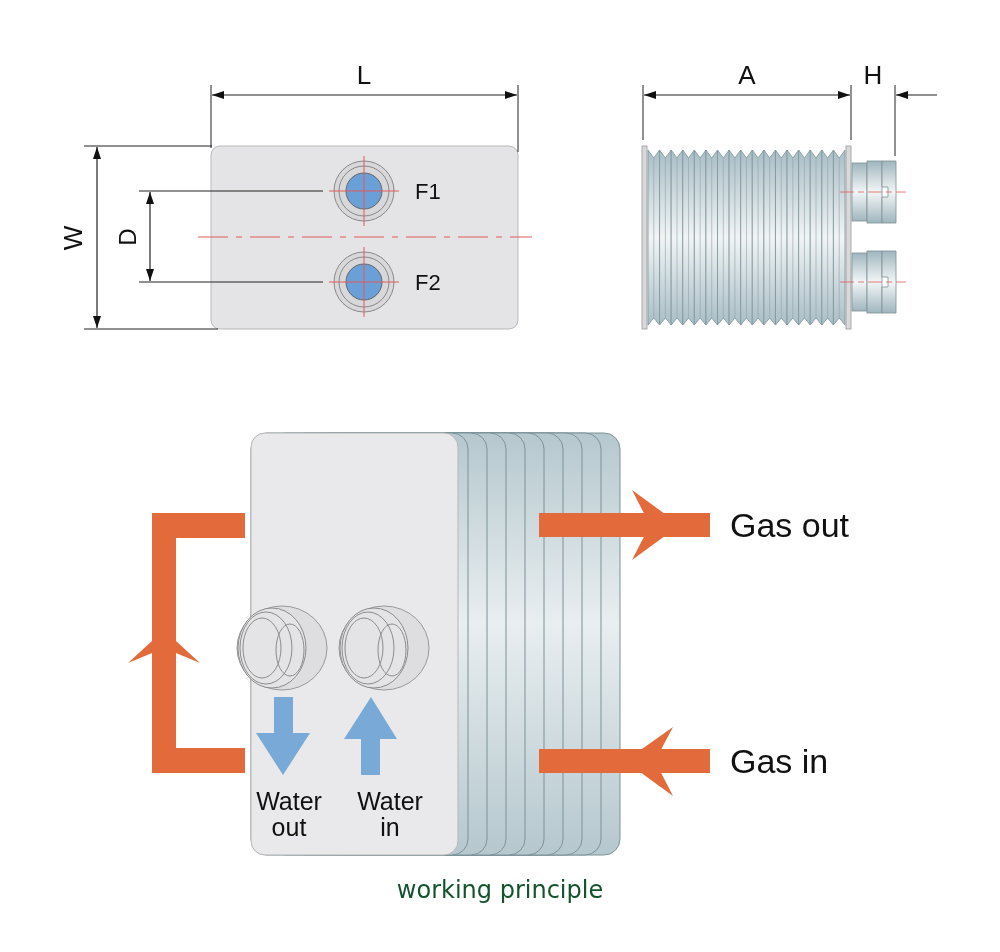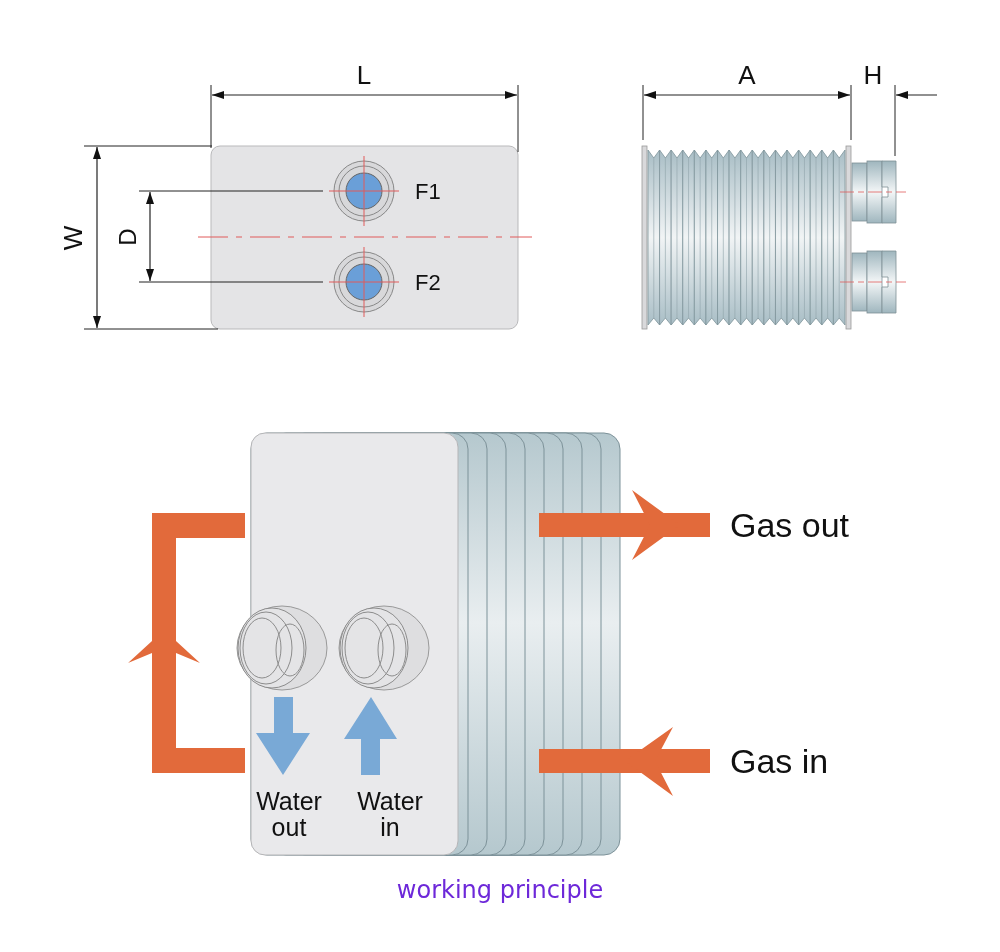--- a/index.html
+++ b/index.html
@@ -1,19 +1,19 @@
 <!DOCTYPE html>
 <html><head>
   <meta charset="utf-8">
   <style>
     html, body { margin: 0; padding: 0; background: #ffffff; }
     body { width: 1000px; height: 952px; position: relative; overflow: hidden; font-family: "Liberation Sans", sans-serif; }
     svg { position: absolute; left: 0; top: 0; }
     .lbl { font-family: "Liberation Sans", sans-serif; fill: #111; }
-    .caption { position: absolute; left: 0; width: 1000px; top: 876px; text-align: center; font-family: "DejaVu Sans", sans-serif; font-size: 24px; color: #6d28d9; }
+    .caption { position: absolute; left: 0; width: 1000px; top: 876px; text-align: center; font-family: "DejaVu Sans", sans-serif; font-size: 24px; color: #14532d; }
   </style>
 </head>
 <body>
 
 <svg width="1000" height="952" viewBox="0 0 1000 952">
   <defs>
     <linearGradient id="finGrad" x1="0" y1="0" x2="0" y2="1">
       <stop offset="0" stop-color="#a9bec6"></stop>
       <stop offset="0.5" stop-color="#f1f4f5"></stop>
       <stop offset="1" stop-color="#a9bec6"></stop>

